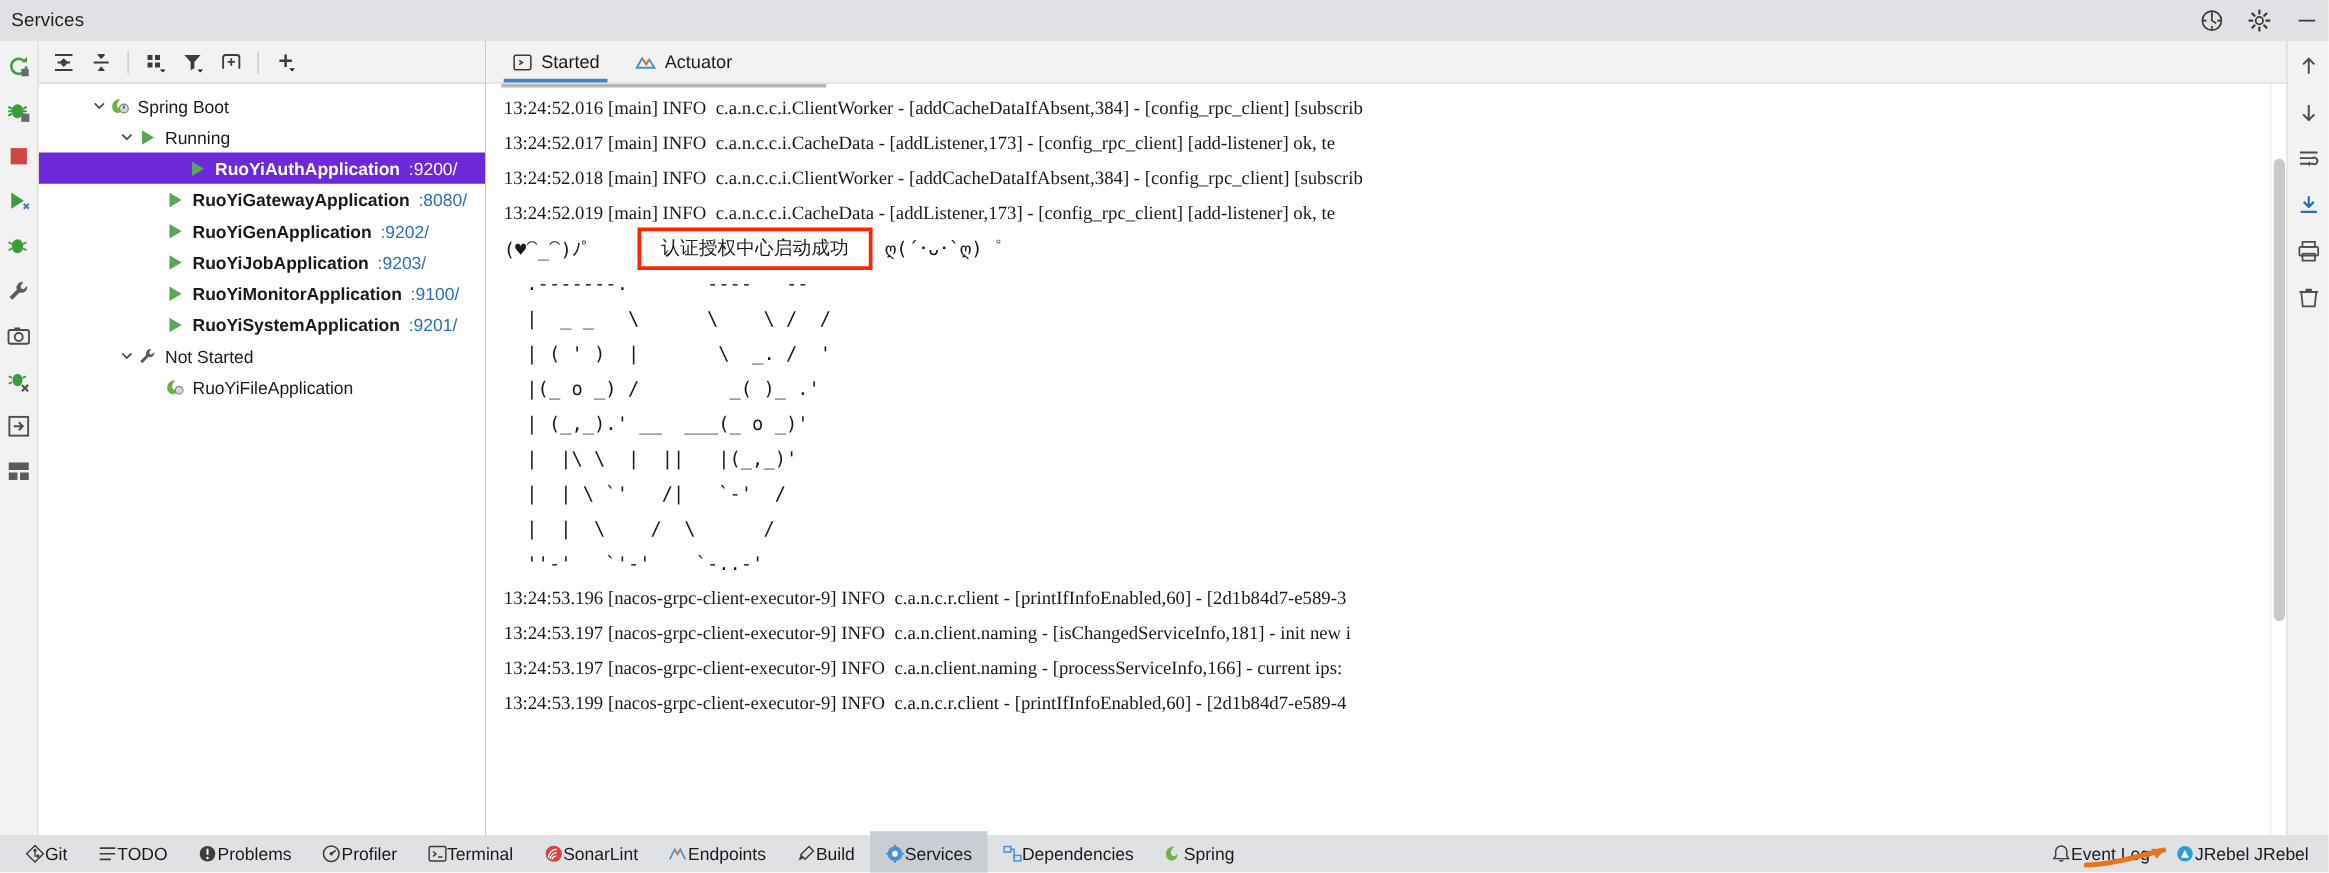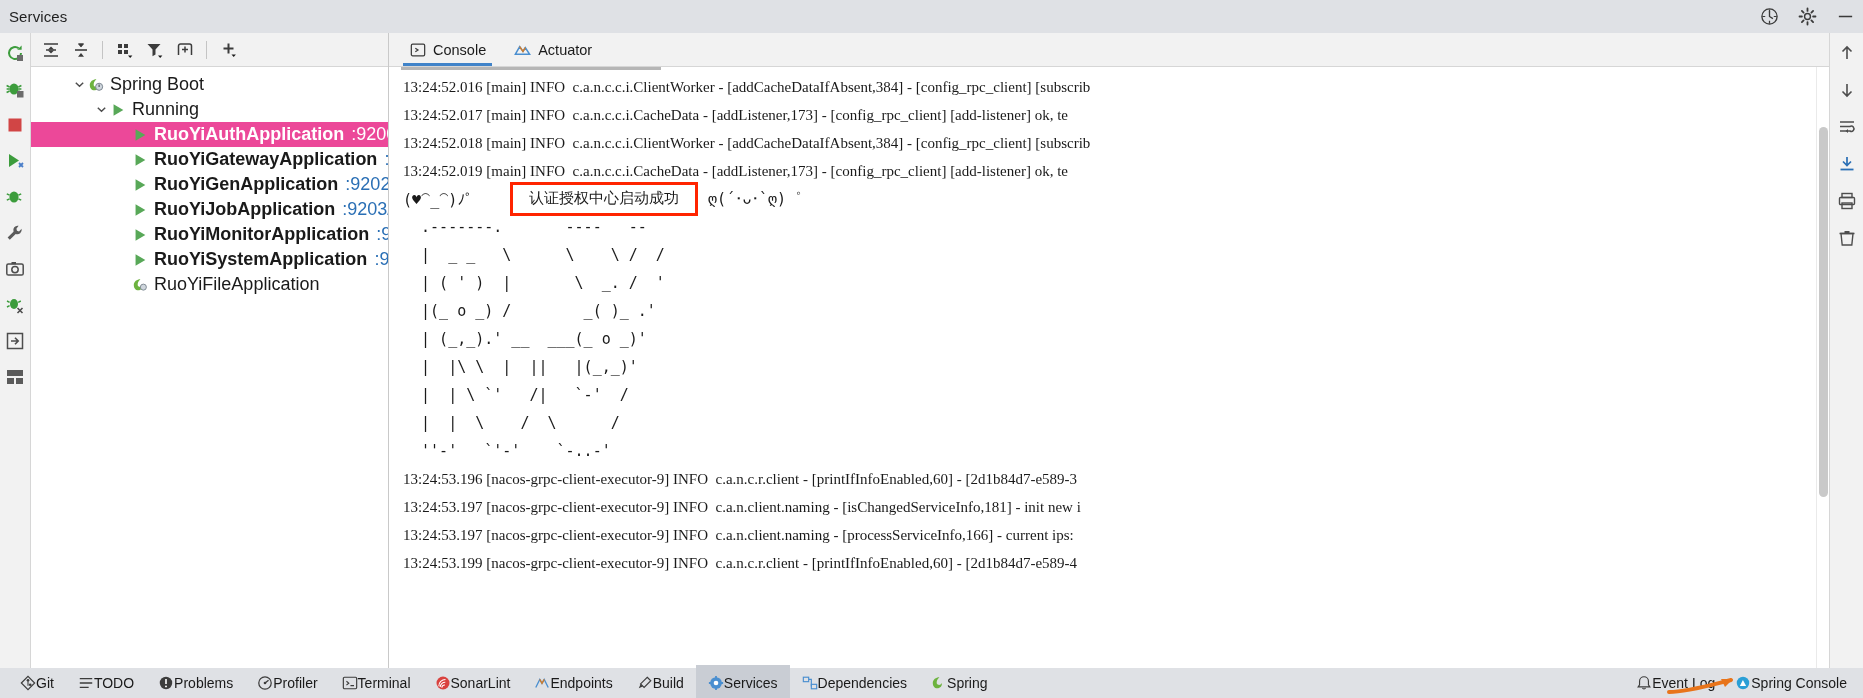--- a/index.html
+++ b/index.html
@@ -52,26 +52,26 @@
   .tree-toolbar {
     height: 34px; min-height: 34px;
     background: #f2f2f2;
     border-bottom: 1px solid #d6d6d6;
     display: flex; align-items: center;
     padding: 0 6px; gap: 3px;
   }
   .tt-btn { width: 27px; height: 26px; display: flex; align-items: center; justify-content: center; cursor: pointer; border-radius: 3px; }
   .tt-sep { width: 1px; height: 18px; background: #c4c4c4; margin: 0 5px; }
 
-  .tree { flex: 1; overflow: hidden; padding-top: 5px; font-size: 18px; }
+  .tree { flex: 1; overflow: hidden; padding-top: 5px; font-size: 14px; }
   .trow {
     height: 25px; display: flex; align-items: center; white-space: nowrap;
     cursor: pointer; padding-right: 4px;
   }
-  .trow.selected { background: #ec4899; }
+  .trow.selected { background: #6d28d9; justify-content: center; }
   .trow.selected .tlabel, .trow.selected .tport { color: #ffffff; }
   .twist { width: 16px; height: 16px; display: flex; align-items: center; justify-content: center; flex: 0 0 16px; }
   .ticon { width: 18px; height: 18px; display: flex; align-items: center; justify-content: center; flex: 0 0 18px; margin-right: 5px; }
   .tlabel { color: #1a1a1a; }
   .tlabel.bold { font-weight: bold; }
   .tport { color: #2a6fb5; margin-left: 7px; }
   .trow.selected .tport { }
   .ind0 { padding-left: 40px; }
   .ind1 { padding-left: 62px; }
   .ind2 { padding-left: 100px; }
@@ -395,20 +395,33 @@
           </div>
           <div class="trow ind2">
             <span class="ticon">
               <svg width="16" height="16" viewBox="0 0 18 18">
                 <path d="M4 2.5L15 9 4 15.5z" fill="#58a858"></path>
               </svg>
             </span>
             <span class="tlabel bold">RuoYiSystemApplication</span>
             <span class="tport">:9201/</span>
           </div>
+          <div class="trow ind1">
+            <span class="twist">
+              <svg width="13" height="13" viewBox="0 0 14 14">
+                <path d="M3 5l4 4 4-4" fill="none" stroke="#4d4d4d" stroke-width="1.5"></path>
+              </svg>
+            </span>
+            <span class="ticon">
+              <svg width="16" height="16" viewBox="0 0 18 18">
+                <path d="M12.5 2.5a4 4 0 0 0-4.6 5.3L2.4 13.2l2 2 5.4-5.5a4 4 0 0 0 5.3-4.6l-2.3 2.3-1.8-.5-.5-1.8z" fill="#5b5b5b"></path>
+              </svg>
+            </span>
+            <span class="tlabel">Not Started</span>
+          </div>
           <div class="trow ind2">
             <span class="ticon">
               <svg width="16" height="16" viewBox="0 0 18 18">
                 <path d="M2 9c0-4 3.5-6.5 7.5-6.5C7 5 6 7 6.5 9.5 8 12 11 11.5 12 9c1 3-1.5 6-5 6C4 15 2 12.5 2 9z" fill="#6db33f"></path>
                 <circle cx="12.8" cy="11.4" r="3.4" fill="#cfd6dd" stroke="#7a848e" stroke-width="1"></circle>
               </svg>
             </span>
             <span class="tlabel">RuoYiFileApplication</span>
           </div>
         </div>
@@ -417,21 +430,21 @@
     <div class="console-col">
 
       <div class="console-tabs">
         <div class="ctab active">
           <span class="cicon">
             <svg width="16" height="16" viewBox="0 0 18 18">
               <rect x="1.5" y="2.5" width="15" height="13" rx="1.5" fill="none" stroke="#3c3c3c" stroke-width="1.4"></rect>
               <path d="M6 7l3 2-3 2" fill="none" stroke="#3c3c3c" stroke-width="1.4"></path>
             </svg>
           </span>
-          <span>Console</span>
+          <span>Started</span>
         </div>
         <div class="ctab">
           <span class="cicon">
             <svg width="17" height="17" viewBox="0 0 18 18">
               <path d="M1.5 14L6 6l3.5 5L12 7l4.5 7z" fill="none" stroke="#4a8fd0" stroke-width="1.6"></path>
               <path d="M6 6l3.5 5L12 7" fill="none" stroke="#cf7d2e" stroke-width="1.6"></path>
             </svg>
           </span>
           <span>Actuator</span>
         </div>
@@ -623,21 +636,21 @@
             </span>
             <span>Event Log</span>
           </div>
           <div class="sb-item">
             <span class="sb-icon">
               <svg width="16" height="16" viewBox="0 0 18 18">
                 <circle cx="9" cy="9" r="7" fill="#2a9fd6"></circle>
                 <path d="M5.5 12.5l3.4-7 3.6 7z" fill="#fff"></path>
               </svg>
             </span>
-            <span>Spring Console</span>
+            <span>JRebel JRebel</span>
           </div>
         </div>
     </div>
     <svg class="orange-arrow" viewBox="0 0 68 20">
       <path d="M2 16 C20 16 44 9 64 4" stroke="#e8741a" stroke-width="4" fill="none" stroke-linecap="round"></path>
       <path d="M66 3 L54 3 L58 11 Z" fill="#e8741a"></path>
     </svg>
   </div>
 </div>
 

